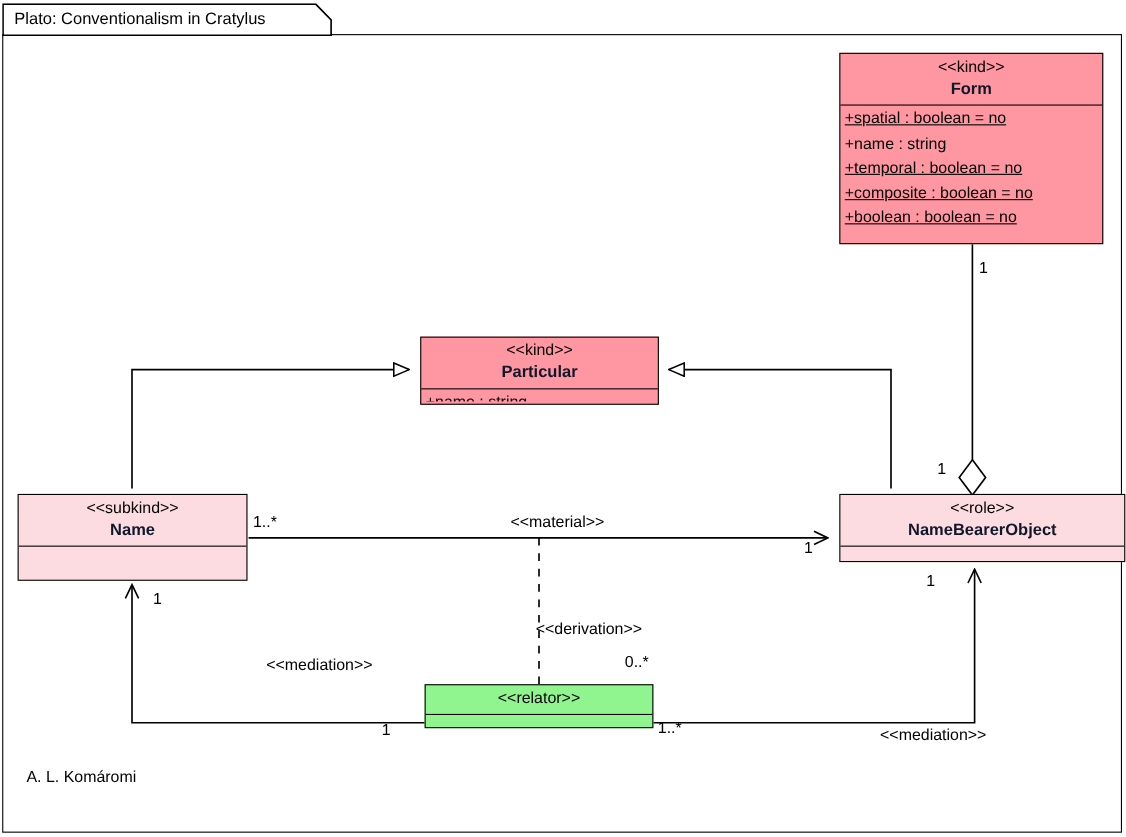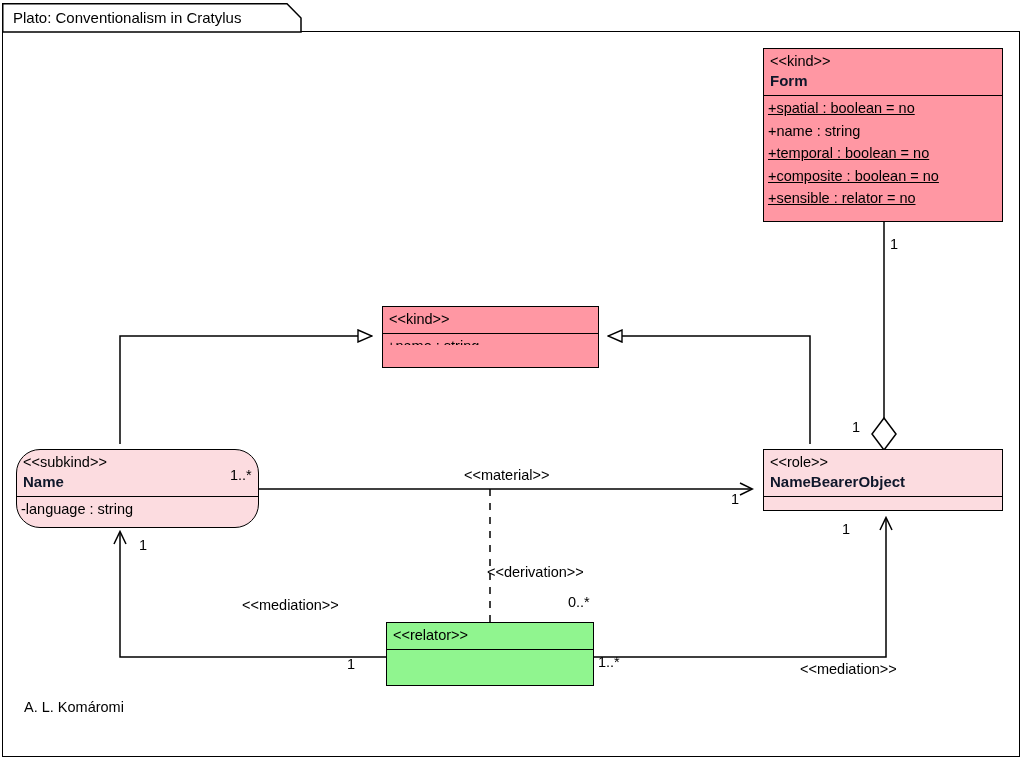--- a/index.html
+++ b/index.html
@@ -48,20 +48,21 @@
   
   .uml-class {
     position: absolute;
     box-sizing: border-box;
     border: 1.5px solid #000;
     background: #ffffff;
     z-index: 5;
   }
   .uml-head {
     padding: 3px 6px 4px 6px;
+    text-align: center;
     border-bottom: 1.5px solid #000;
     box-sizing: border-box;
   }
   .uml-stereo {
     font-size: 14.5px;
     line-height: 19px;
     color: #000;
     white-space: nowrap;
   }
   .uml-name {
@@ -194,52 +195,50 @@
   <div class="uml-class" style="left:763px; top:48px; width:240px; height:174px; background:#ff97a3;">
     <div class="uml-head">
       <div class="uml-stereo">&lt;&lt;kind&gt;&gt;</div>
       <div class="uml-name">Form</div>
     </div>
     <div class="uml-attrs">
       <span class="uml-attr static">+spatial : boolean = no</span>
       <span class="uml-attr">+name : string</span>
       <span class="uml-attr static">+temporal : boolean = no</span>
       <span class="uml-attr static">+composite : boolean = no</span>
-      <span class="uml-attr static">+sensible : relator = no</span>
+      <span class="uml-attr static">+boolean : boolean = no</span>
     </div>
   </div>
 
   <div class="uml-class" style="left:382px; top:306px; width:217px; height:62px; background:#ff97a3;">
     <div class="uml-head">
       <div class="uml-stereo">&lt;&lt;kind&gt;&gt;</div>
+      <div class="uml-name">Particular</div>
     </div>
     <div class="uml-attrs" style="height:11px;">
       <span class="uml-attr">+name : string</span>
     </div>
   </div>
 
-  <div class="uml-class" style="left:16px; top:449px; width:243px; height:79px; background:#fcdce0;border-radius:24px;">
+  <div class="uml-class" style="left:16px; top:449px; width:209px; height:79px; background:#fcdce0;">
     <div class="uml-head">
       <div class="uml-stereo">&lt;&lt;subkind&gt;&gt;</div>
       <div class="uml-name">Name</div>
     </div>
-    <div class="uml-attrs">
-      <span class="uml-attr">-language : string</span>
-    </div>
-  </div>
-
-  <div class="uml-class" style="left:763px; top:449px; width:240px; height:62px; background:#fcdce0;">
+  </div>
+
+  <div class="uml-class" style="left:763px; top:449px; width:260px; height:62px; background:#fcdce0;">
     <div class="uml-head">
       <div class="uml-stereo">&lt;&lt;role&gt;&gt;</div>
       <div class="uml-name">NameBearerObject</div>
     </div>
     <div class="uml-attrs" style="height:14px;"></div>
   </div>
 
-  <div class="uml-class" style="left:386px; top:622px; width:208px; height:64px; background:#90f58f;">
+  <div class="uml-class" style="left:386px; top:622px; width:208px; height:40px; background:#90f58f;">
     <div class="uml-head">
       <div class="uml-stereo">&lt;&lt;relator&gt;&gt;</div>
     </div>
     <div class="uml-attrs" style="height:12px;"></div>
   </div>
 
   <div id="labels-layer">
 
     <span class="mult-label" style="left:890px; top:236px;">1</span>
     <span class="mult-label" style="left:852px; top:419px;">1</span>

